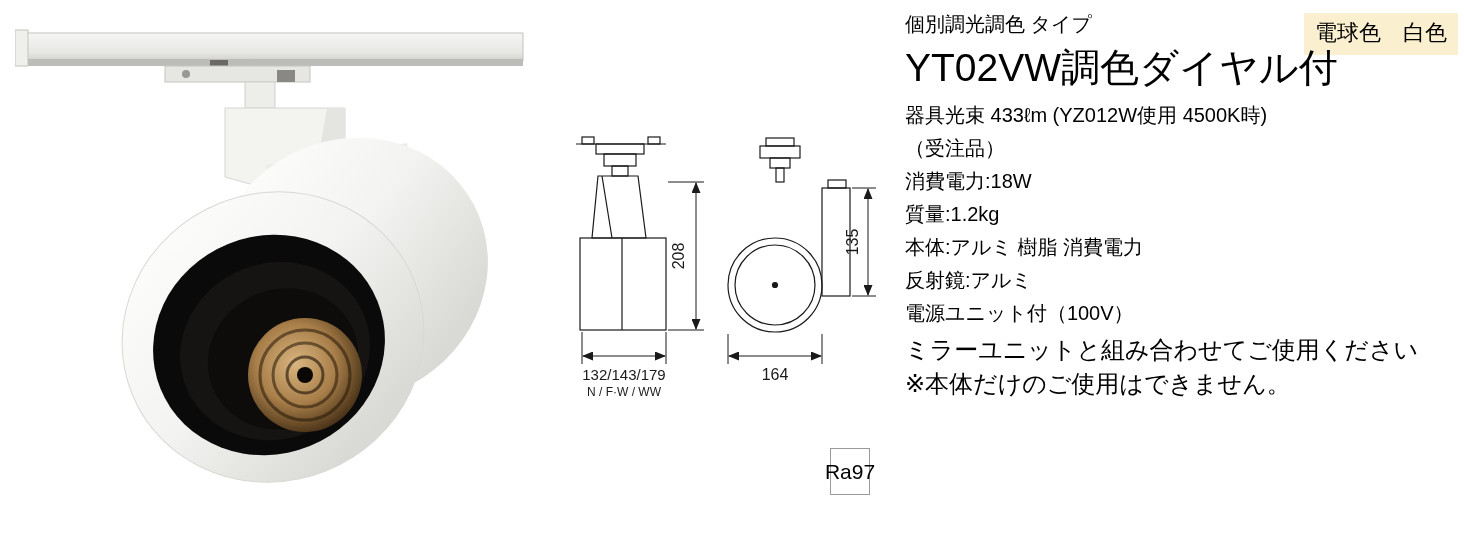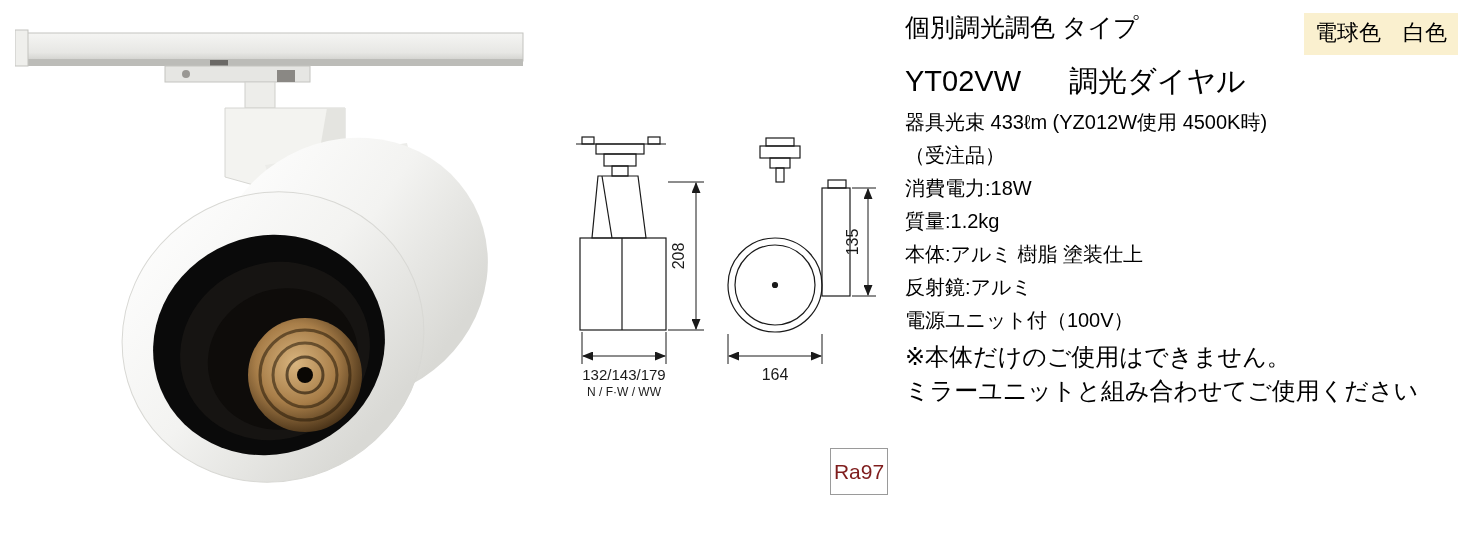--- a/index.html
+++ b/index.html
@@ -7,33 +7,33 @@
   body {
     position:relative;
     background:#ffffff;
     font-family:"Liberation Sans","DejaVu Sans",sans-serif;
     color:#000;
     overflow:hidden;
   }
   .photo      { position:absolute; left:15px;  top:15px;  width:515px; height:515px; }
   .drawings   { position:absolute; left:540px; top:130px; width:360px; height:290px; }
   .ra-badge   {
-    position:absolute; left:830px; top:448px; width:58px; height:47px;
+    position:absolute; left:830px; top:448px; width:40px; height:47px;
     border:1px solid #9a9a9a; background:#fff;
     display:flex; align-items:center; justify-content:center;
-    font-size:21px; color:#7f1d1d;
+    font-size:21px; color:#000000;
   }
   .color-badge {
     position:absolute; right:6px; top:13px;
     background:#faf0cf; padding:6px 11px 8px 11px;
     font-size:22px; line-height:1.28; white-space:nowrap;
   }
   .specs { position:absolute; left:905px; top:12px; width:545px; }
-  .type-label { font-size:25px; line-height:1.2; margin-bottom:22px; }
-  .model-row  { display:flex; gap:48px; font-size:29px; line-height:1.2; margin-bottom:7px; }
+  .type-label { font-size:20px; line-height:1.2; margin-bottom:9px; }
+  .model-row  { display:flex; font-size:39px; line-height:1.2; margin-bottom:7px; }
   .spec-line  { font-size:20px; line-height:33px; }
   .note-block { margin-top:3px; }
   .note-line  { font-size:24px; line-height:34px; }
   svg text { font-family:"Liberation Sans","DejaVu Sans",sans-serif; fill:#1a1a1a; }
 </style>
 </head>
 <body>
 
 <div class="photo">
   <svg width="515" height="515" viewBox="0 0 515 515">
@@ -157,26 +157,26 @@
 <div class="ra-badge">Ra97</div>
 
 <div class="color-badge">
   <div>電球色　白色</div>
 </div>
 
 <div class="specs">
   <div class="type-label">個別調光調色 タイプ</div>
   <div class="model-row">
     <span>YT02VW</span>
-    <span>調光ダイヤル</span>
+    <span>調色ダイヤル付</span>
   </div>
   <div class="spec-line">器具光束 433ℓm (YZ012W使用 4500K時)</div>
   <div class="spec-line">（受注品）</div>
   <div class="spec-line">消費電力:18W</div>
   <div class="spec-line">質量:1.2kg</div>
-  <div class="spec-line">本体:アルミ 樹脂 塗装仕上</div>
+  <div class="spec-line">本体:アルミ 樹脂 消費電力</div>
   <div class="spec-line">反射鏡:アルミ</div>
   <div class="spec-line">電源ユニット付（100V）</div>
   <div class="note-block">
+    <div class="note-line">ミラーユニットと組み合わせてご使用ください</div>
     <div class="note-line">※本体だけのご使用はできません。</div>
-    <div class="note-line">ミラーユニットと組み合わせてご使用ください</div>
   </div>
 </div>
 
 </body></html>

